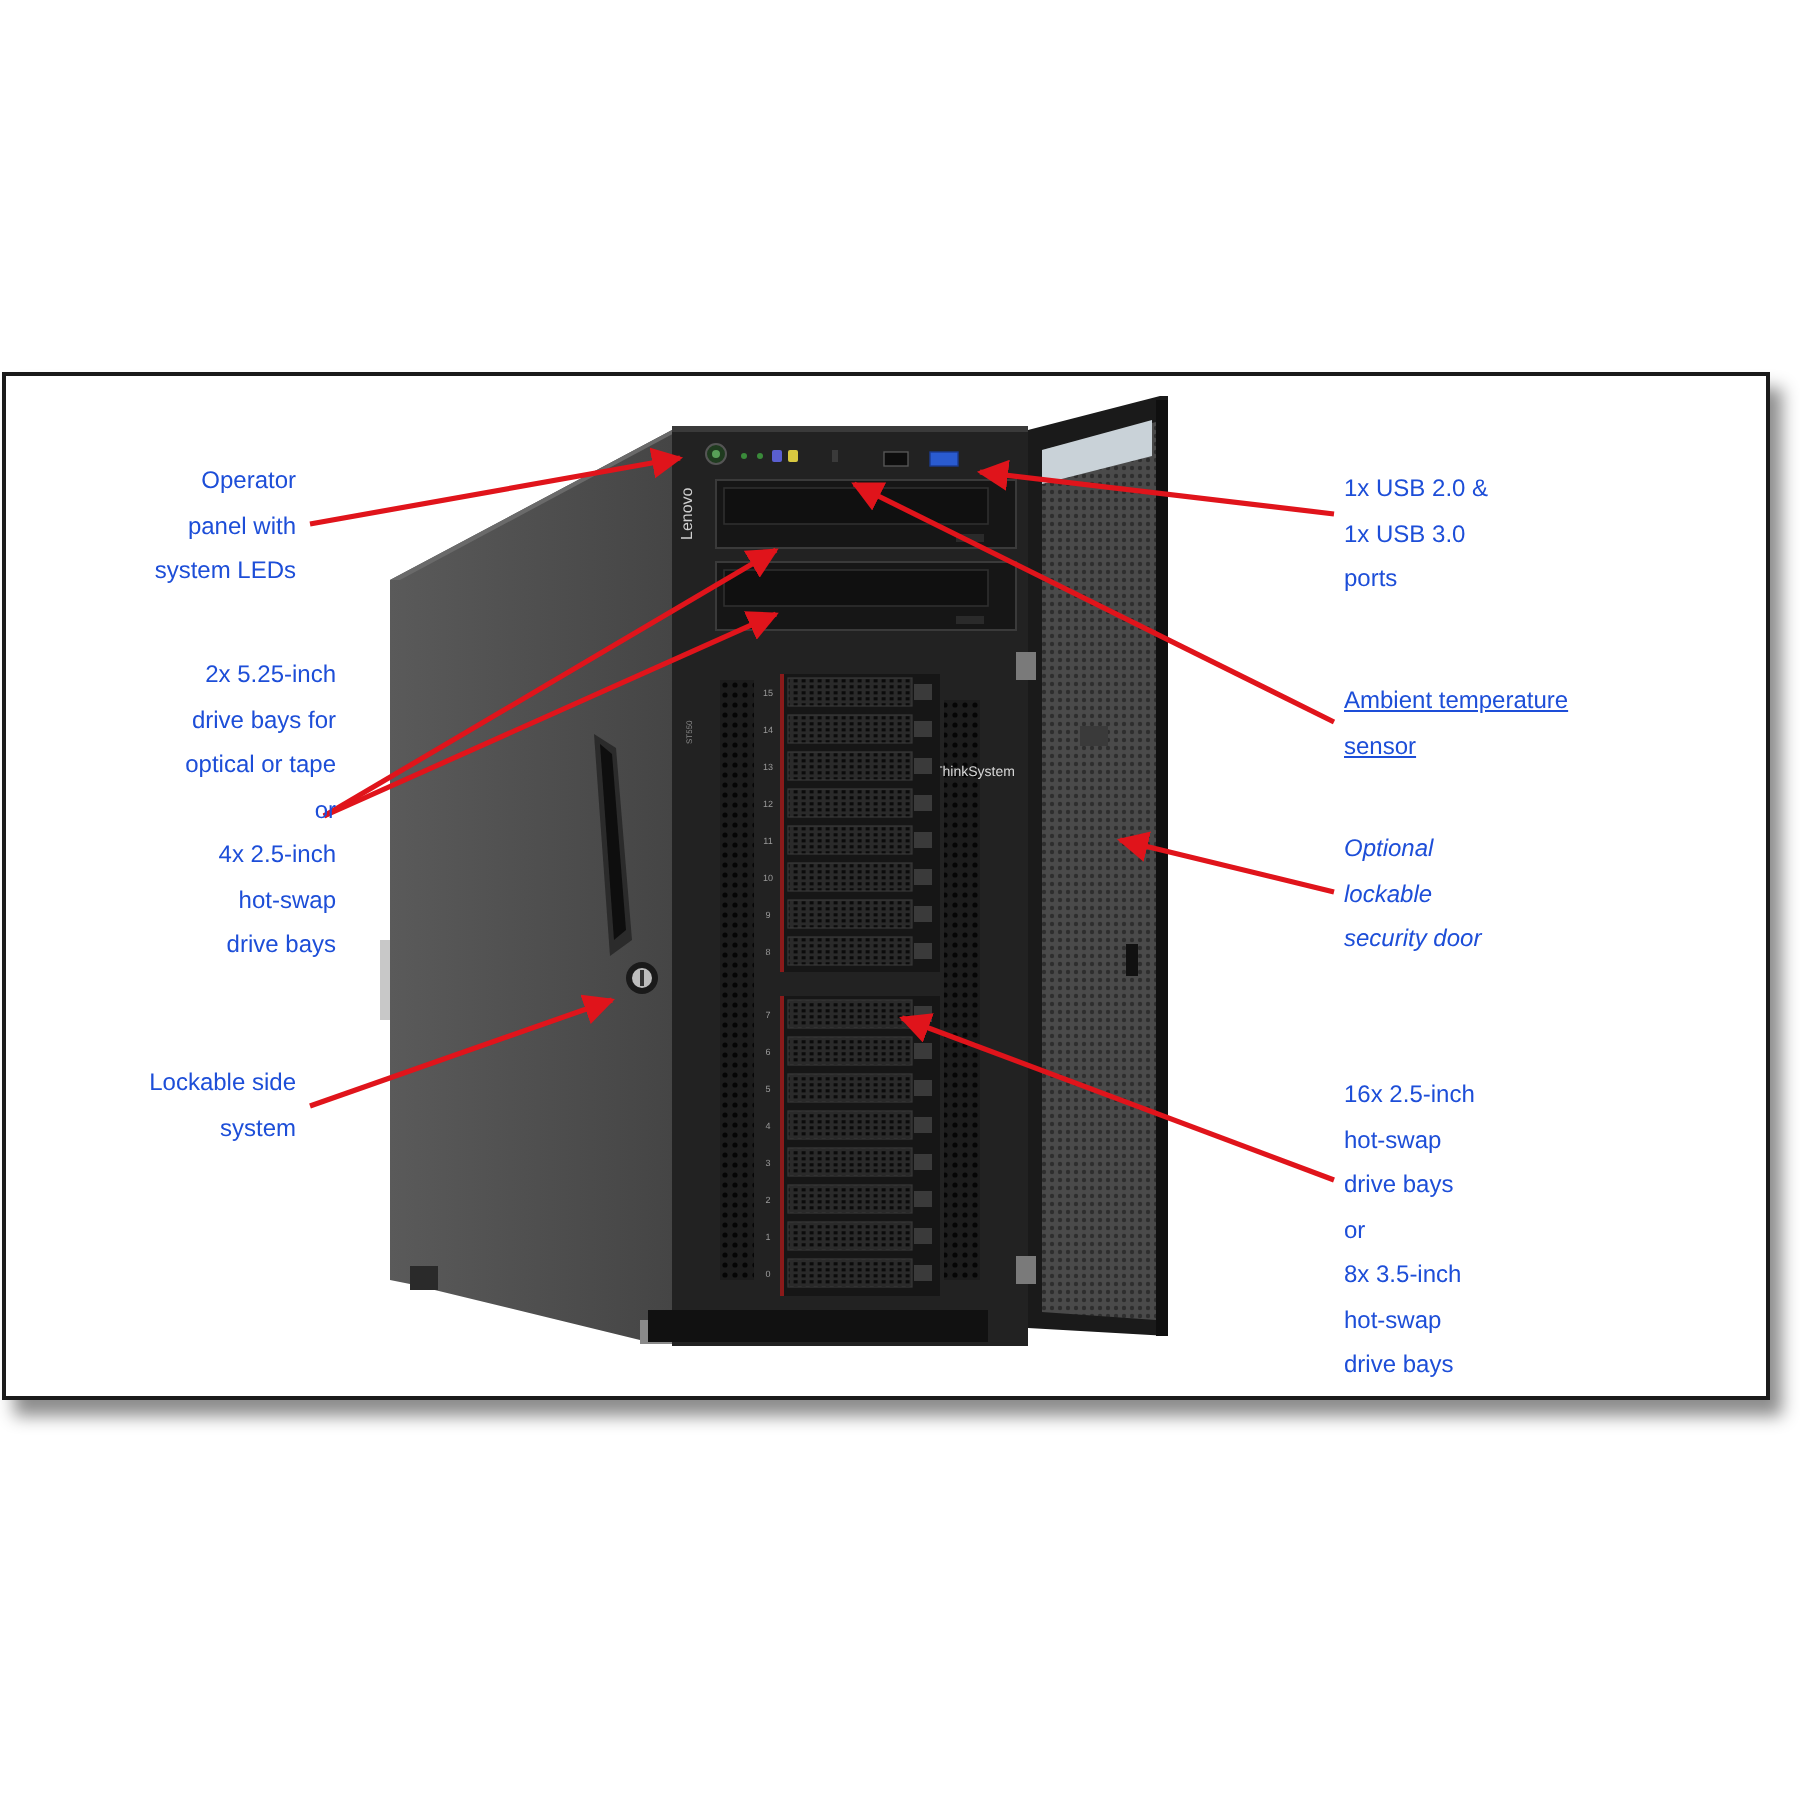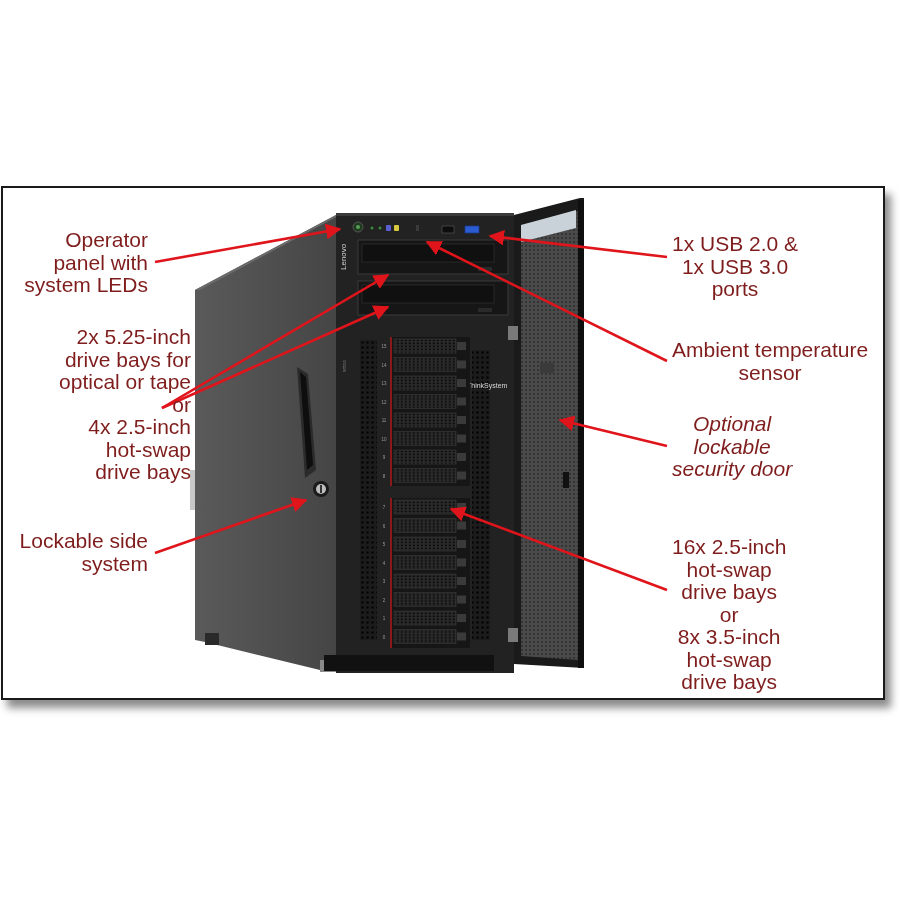--- a/index.html
+++ b/index.html
@@ -2,24 +2,24 @@
 <html><head>
 <meta charset="utf-8">
 <style>
   html, body { margin:0; padding:0; background:#ffffff; }
   body { width:900px; height:900px; position:relative; overflow:hidden;
          font-family:"Liberation Sans", sans-serif; }
   .frame { position:absolute; left:1px; top:186px; width:884px; height:514px;
            border:2px solid #1a1a1a; background:#ffffff; box-sizing:border-box;
            box-shadow: 6px 8px 8px rgba(0,0,0,0.45); }
   .art { position:absolute; left:0; top:0; width:900px; height:900px; }
-  .label { position:absolute; font-size:21px; line-height:22.5px; color:#7f1d1d;
+  .label { position:absolute; font-size:12px; line-height:22.5px; color:#1d4ed8;
            white-space:pre; }
   .label.left { text-align:right; }
-  .label.right { text-align:center; }
+  .label.right { text-align:left; }
 </style>
 </head>
 <body>
 
 <div class="frame"></div>
 
 <svg class="art" viewBox="0 0 900 900" xmlns="http://www.w3.org/2000/svg">
   <defs>
     <pattern id="hex" width="5" height="5" patternUnits="userSpaceOnUse">
       <rect width="5" height="5" fill="#1c1c1c"></rect>
@@ -221,34 +221,34 @@
     <line x1="667" y1="257" x2="490" y2="236"></line>
     <line x1="667" y1="361" x2="427" y2="242"></line>
     <line x1="667" y1="446" x2="560" y2="420"></line>
     <line x1="667" y1="590" x2="451" y2="509"></line>
   </g>
 </svg>
 
 <div class="label left" style="right:752px; top:229px;">Operator
 panel with
 system LEDs</div>
-<div class="label left" style="right:709px; top:326px;">2x 5.25-inch
+<div class="label left" style="right:732px; top:326px;">2x 5.25-inch
 drive bays for
 optical or tape
 or
 4x 2.5-inch
 hot-swap
 drive bays</div>
 <div class="label left" style="right:752px; top:530px;">Lockable side
 system</div>
 
 <div class="label right" style="left:672px; top:233px;">1x USB 2.0 &amp;
 1x USB 3.0
 ports</div>
-<div class="label right" style="left:672px; top:339px;">Ambient temperature
+<div class="label right" style="left:672px; top:339px;text-decoration:underline;">Ambient temperature
 sensor</div>
 <div class="label right" style="left:672px; top:413px;font-style:italic;">Optional
 lockable
 security door</div>
 <div class="label right" style="left:672px; top:536px;">16x 2.5-inch
 hot-swap
 drive bays
 or
 8x 3.5-inch
 hot-swap

